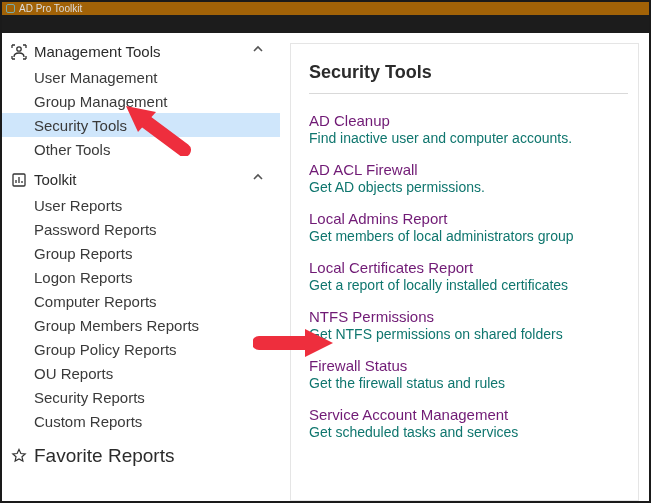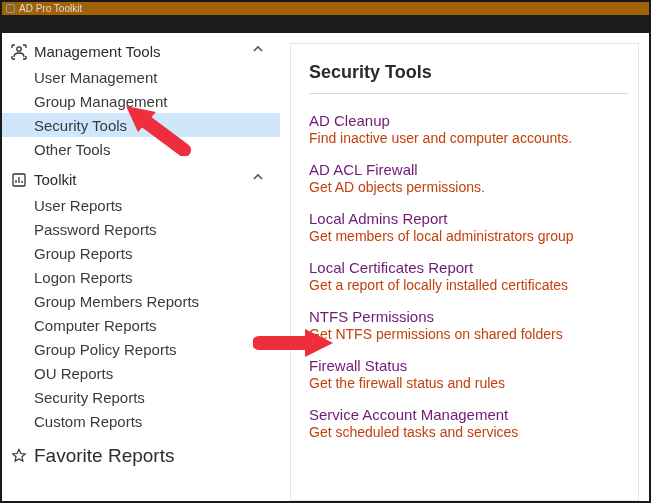--- a/index.html
+++ b/index.html
@@ -97,21 +97,21 @@
     margin-bottom: 15px;
     cursor:pointer;
   }
   .tool .t-title {
     font-size: 15px;
     color: #701a75;
     margin-bottom: 1px;
   }
   .tool .t-desc {
     font-size: 14px;
-    color: #c2410c;
+    color: #0f766e;
   }
   .arrow {
     position: absolute;
     pointer-events: none;
   }
   svg { display:block; }
 </style>
 </head>
 <body>
 
@@ -158,22 +158,22 @@
       <span class="chev">
         <svg width="12" height="12" viewBox="0 0 12 12" fill="none" stroke="#555" stroke-width="1.6">
             <path d="M2 8l4-4 4 4"></path>
           </svg>
       </span>
     </div>
     <div class="nav-item"><span>User Reports</span></div>
     <div class="nav-item"><span>Password Reports</span></div>
     <div class="nav-item"><span>Group Reports</span></div>
     <div class="nav-item"><span>Logon Reports</span></div>
+    <div class="nav-item"><span>Computer Reports</span></div>
     <div class="nav-item"><span>Group Members Reports</span></div>
-    <div class="nav-item"><span>Computer Reports</span></div>
     <div class="nav-item"><span>Group Policy Reports</span></div>
     <div class="nav-item"><span>OU Reports</span></div>
     <div class="nav-item"><span>Security Reports</span></div>
     <div class="nav-item"><span>Custom Reports</span></div>
 
     <div style="height:6px"></div>
 
     <div class="fav">
       <span class="icon">
         <svg width="16" height="16" viewBox="0 0 16 16" fill="none" stroke="#333" stroke-width="1.2">

